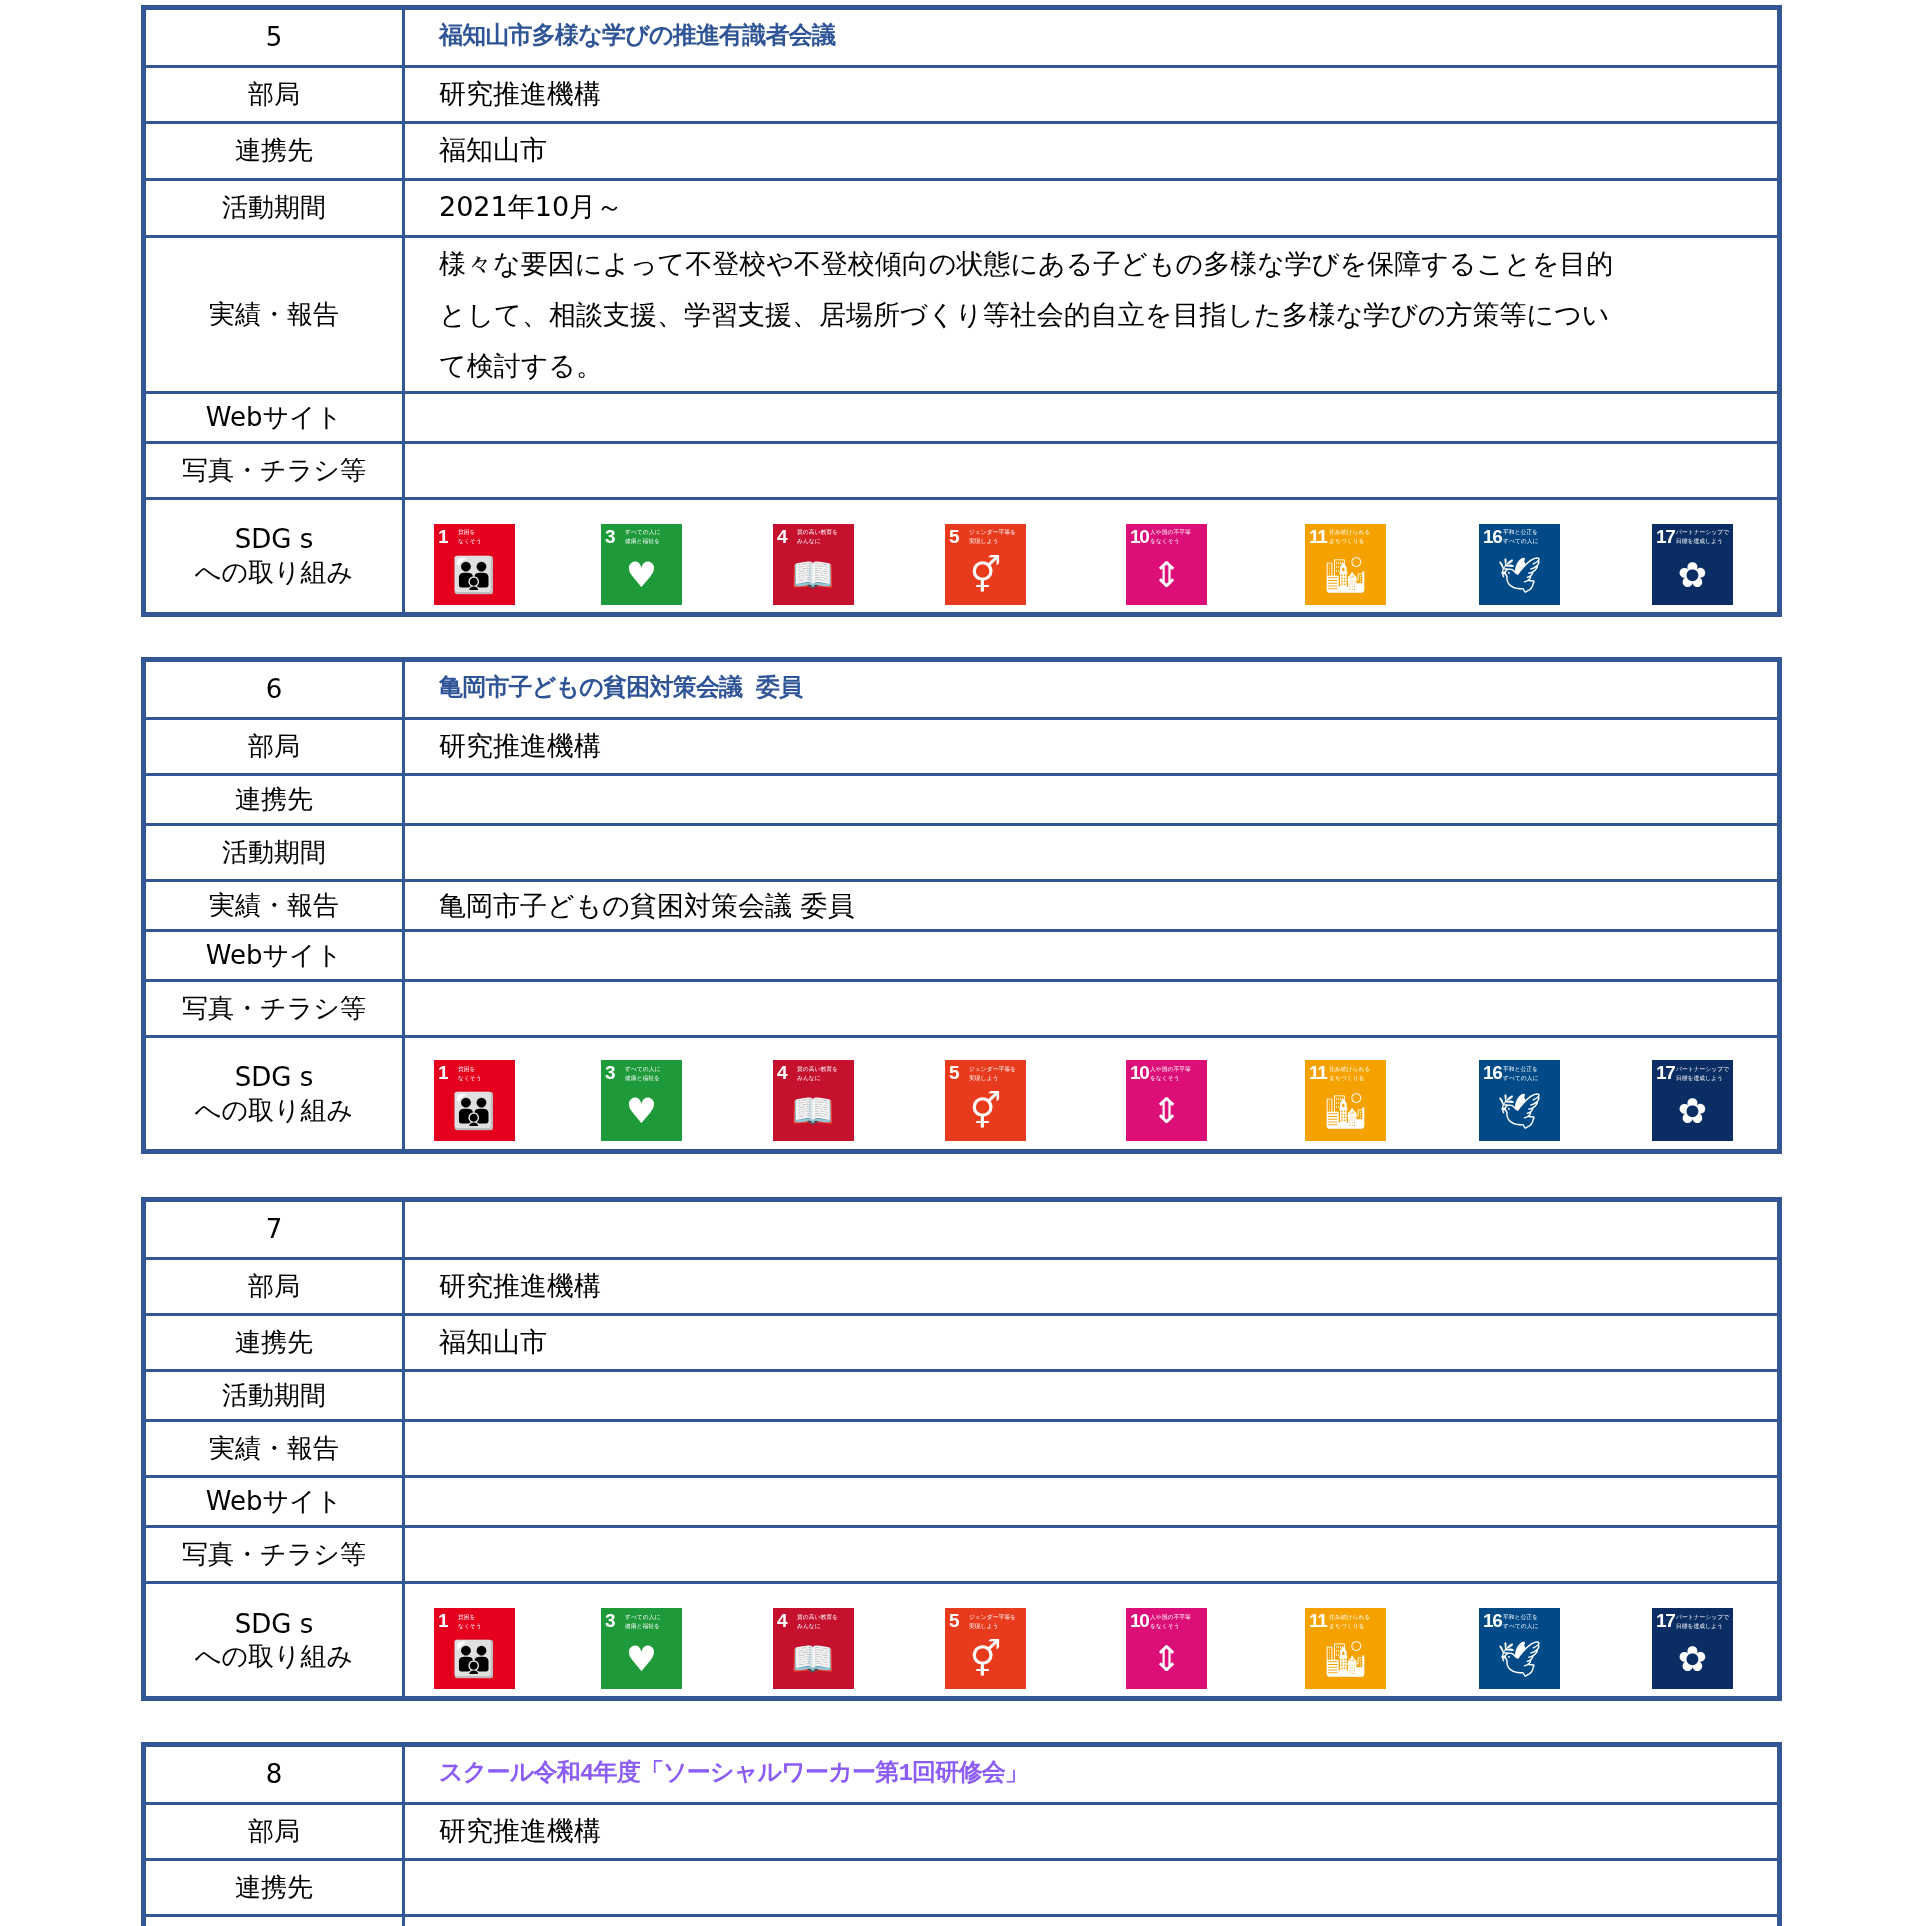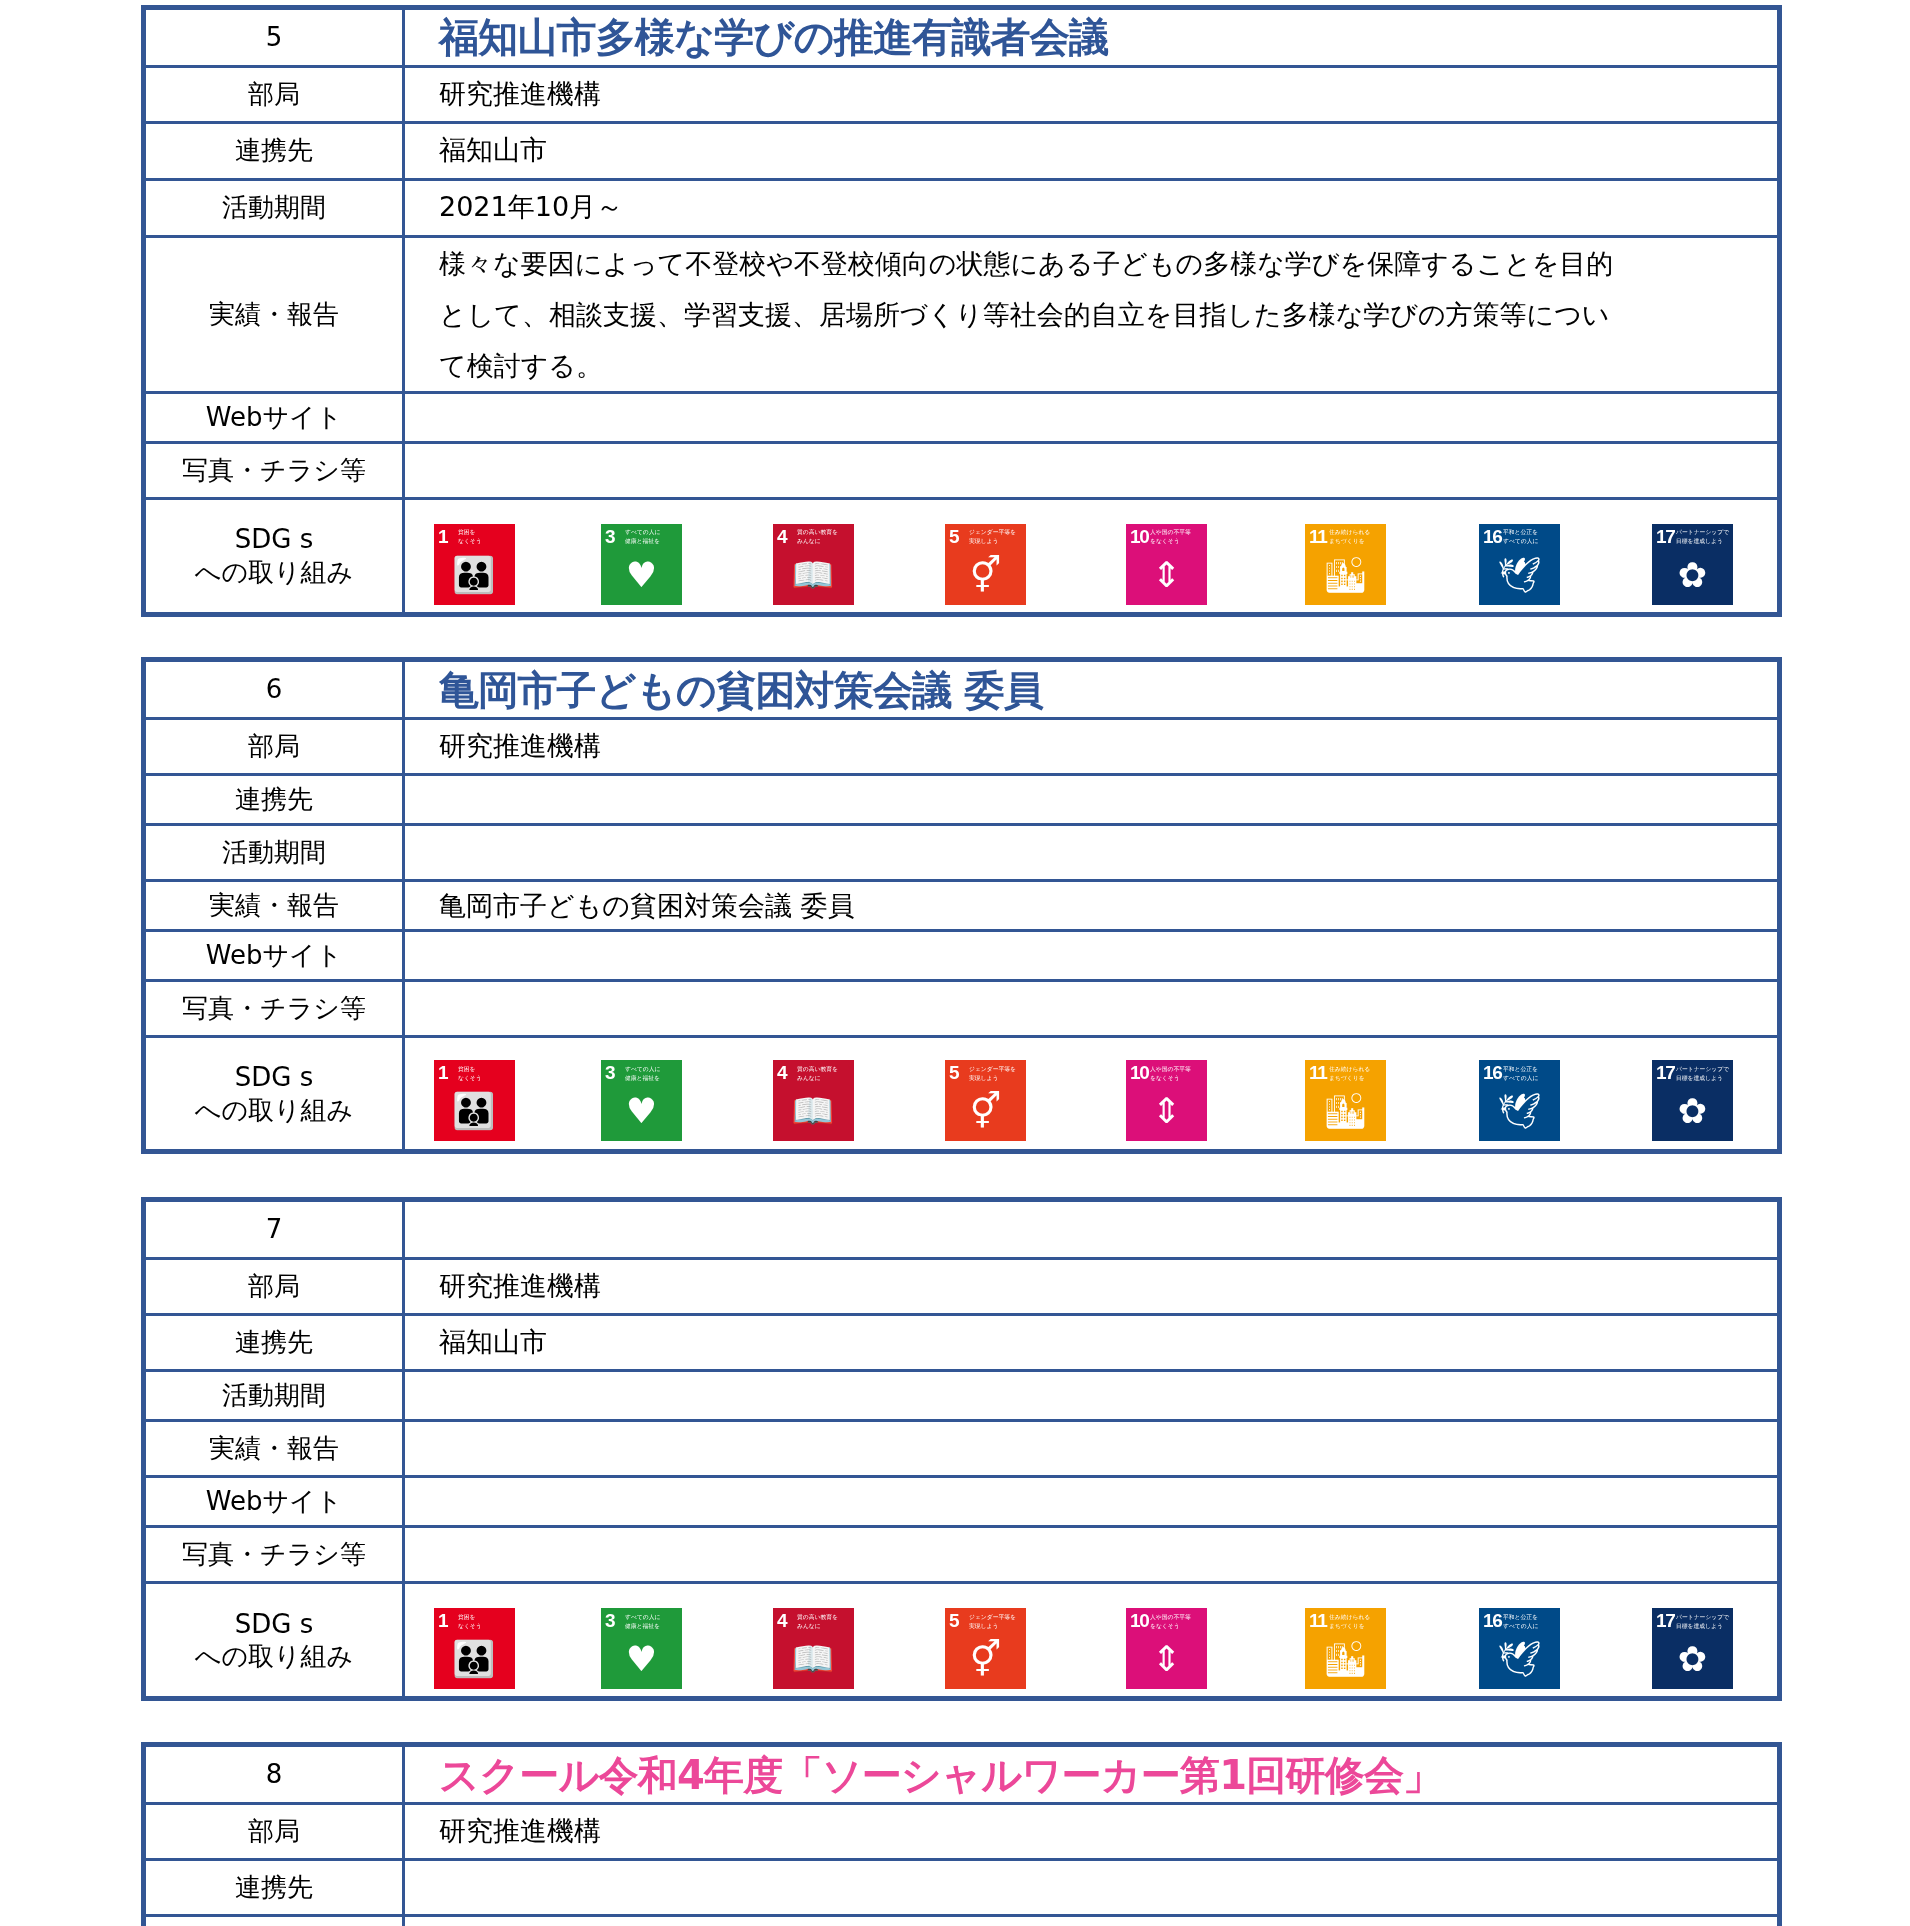--- a/index.html
+++ b/index.html
@@ -9,21 +9,21 @@
             border: 5.8px solid #335694; background: #fff; }
   .row { display: flex; box-sizing: border-box; border-top: 3.1px solid #335694; }
   .row.first { border-top: none; }
   .label-cell { width: 256px; flex: none; display: flex; align-items: center; justify-content: center;
                 text-align: center; font-size: 26px; line-height: 1.25; border-right: 3.1px solid #335694;
                 box-sizing: content-box; white-space: pre-line; }
   .value-cell { flex: 1; display: flex; align-items: center; padding-left: 34px; padding-right: 23px;
                 box-sizing: border-box; font-size: 27px; line-height: 1.2; }
   .value-cell.multi { line-height: 51px; align-items: center; }
   .value-cell.multi .txt { white-space: pre-line; }
-  .title-text { color: #2F5597; font-weight: bold; font-size: 40px; letter-spacing: -0.8px; }
+  .title-text { color: #2F5597; font-weight: bold; font-size: 24px; letter-spacing: -0.8px; font-family: Liberation Mono, monospace; }
   .sdg-cell { position: relative; flex: 1; }
   .sdg-icon { position: absolute; width: 81px; height: 81px; box-sizing: border-box; color: #fff; overflow: hidden; }
   .sdg-num { position: absolute; left: 3.9px; top: 3.1px; font-weight: bold; font-size: 19px; line-height: 1;
              font-family: "Liberation Sans", sans-serif; letter-spacing: -1.2px; }
   .sdg-lbl { position: absolute; left: 24px; top: 4.6px; font-size: 5.8px; line-height: 9.2px; width: 54px;
              white-space: pre-line; }
   .sdg-glyph { position: absolute; left: 0; right: 0; bottom: 11.6px; text-align: center; font-size: 35px; line-height: 1; }
 </style>
 </head>
 <body>
@@ -313,21 +313,21 @@
 目標を達成しよう</div>
             <div class="sdg-glyph">✿</div>
           </div>
         </div>
       </div>
     </div>
     <div class="record" style="top: 1742px; border-color: rgb(51, 86, 148);">
       <div class="row first" style="height: 55px;">
         <div class="label-cell">8</div>
         <div class="value-cell">
-          <span class="title-text" style="color: #ec4899;">スクール令和4年度「ソーシャルワーカー第1回研修会」</span>
+          <span class="title-text" style="color: #8b5cf6;">スクール令和4年度「ソーシャルワーカー第1回研修会」</span>
         </div>
       </div>
       <div class="row" style="height: 56px;">
         <div class="label-cell">部局</div>
         <div class="value-cell">
           <span class="txt" style="white-space: pre-line;">研究推進機構</span>
         </div>
       </div>
       <div class="row" style="height: 56px;">
         <div class="label-cell">連携先</div>

